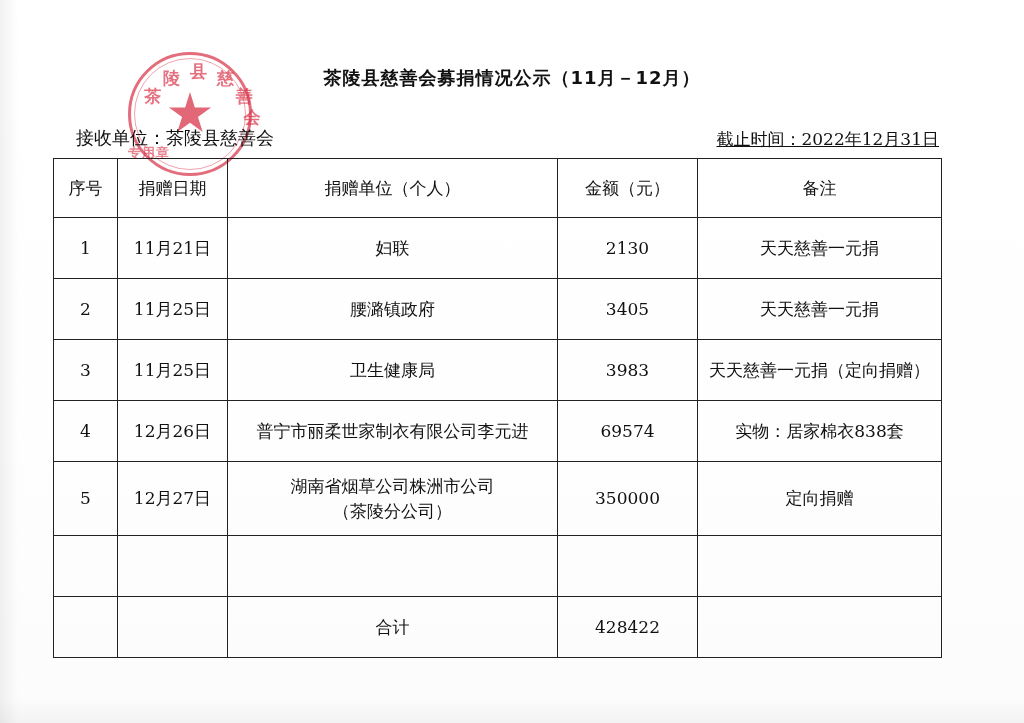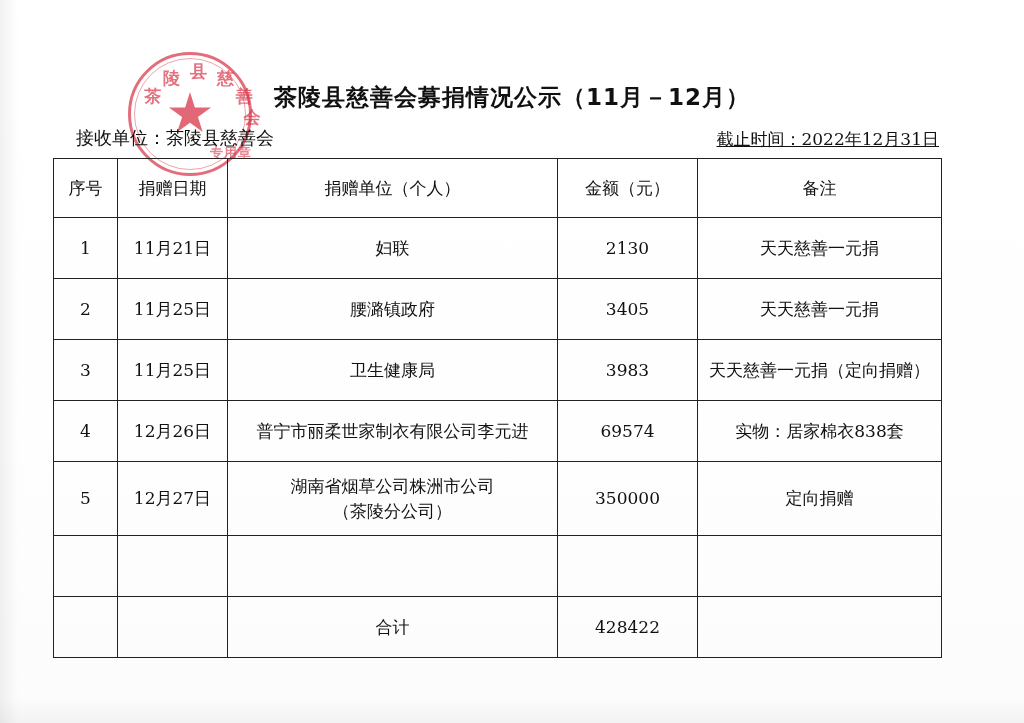--- a/index.html
+++ b/index.html
@@ -70,40 +70,39 @@
     font-weight: bold;
     color: #d9354a;
     opacity: .70;
     transform-origin: 0 0;
   }
   #seal .bottom-text {
     position: absolute;
     left: 0;
     right: 0;
     bottom: 14px;
-    text-align: right;
+    text-align: left;
     font-size: 13px;
     font-weight: bold;
     color: #d9354a;
     opacity: .6;
     letter-spacing: 1px;
   }
 
   
   #title {
     position: absolute;
     left: 0;
     right: 0;
     top: 66px;
     text-align: center;
-    font-size: 23px;
+    font-size: 18px;
     font-weight: bold;
     letter-spacing: 1px;
     font-family: "DejaVu Sans", "Liberation Sans", sans-serif;
-    margin-top: 16px;
   }
 
   
   #subline {
     position: absolute;
     left: 76px;
     right: 85px;
     top: 126px;
     height: 24px;
   }

